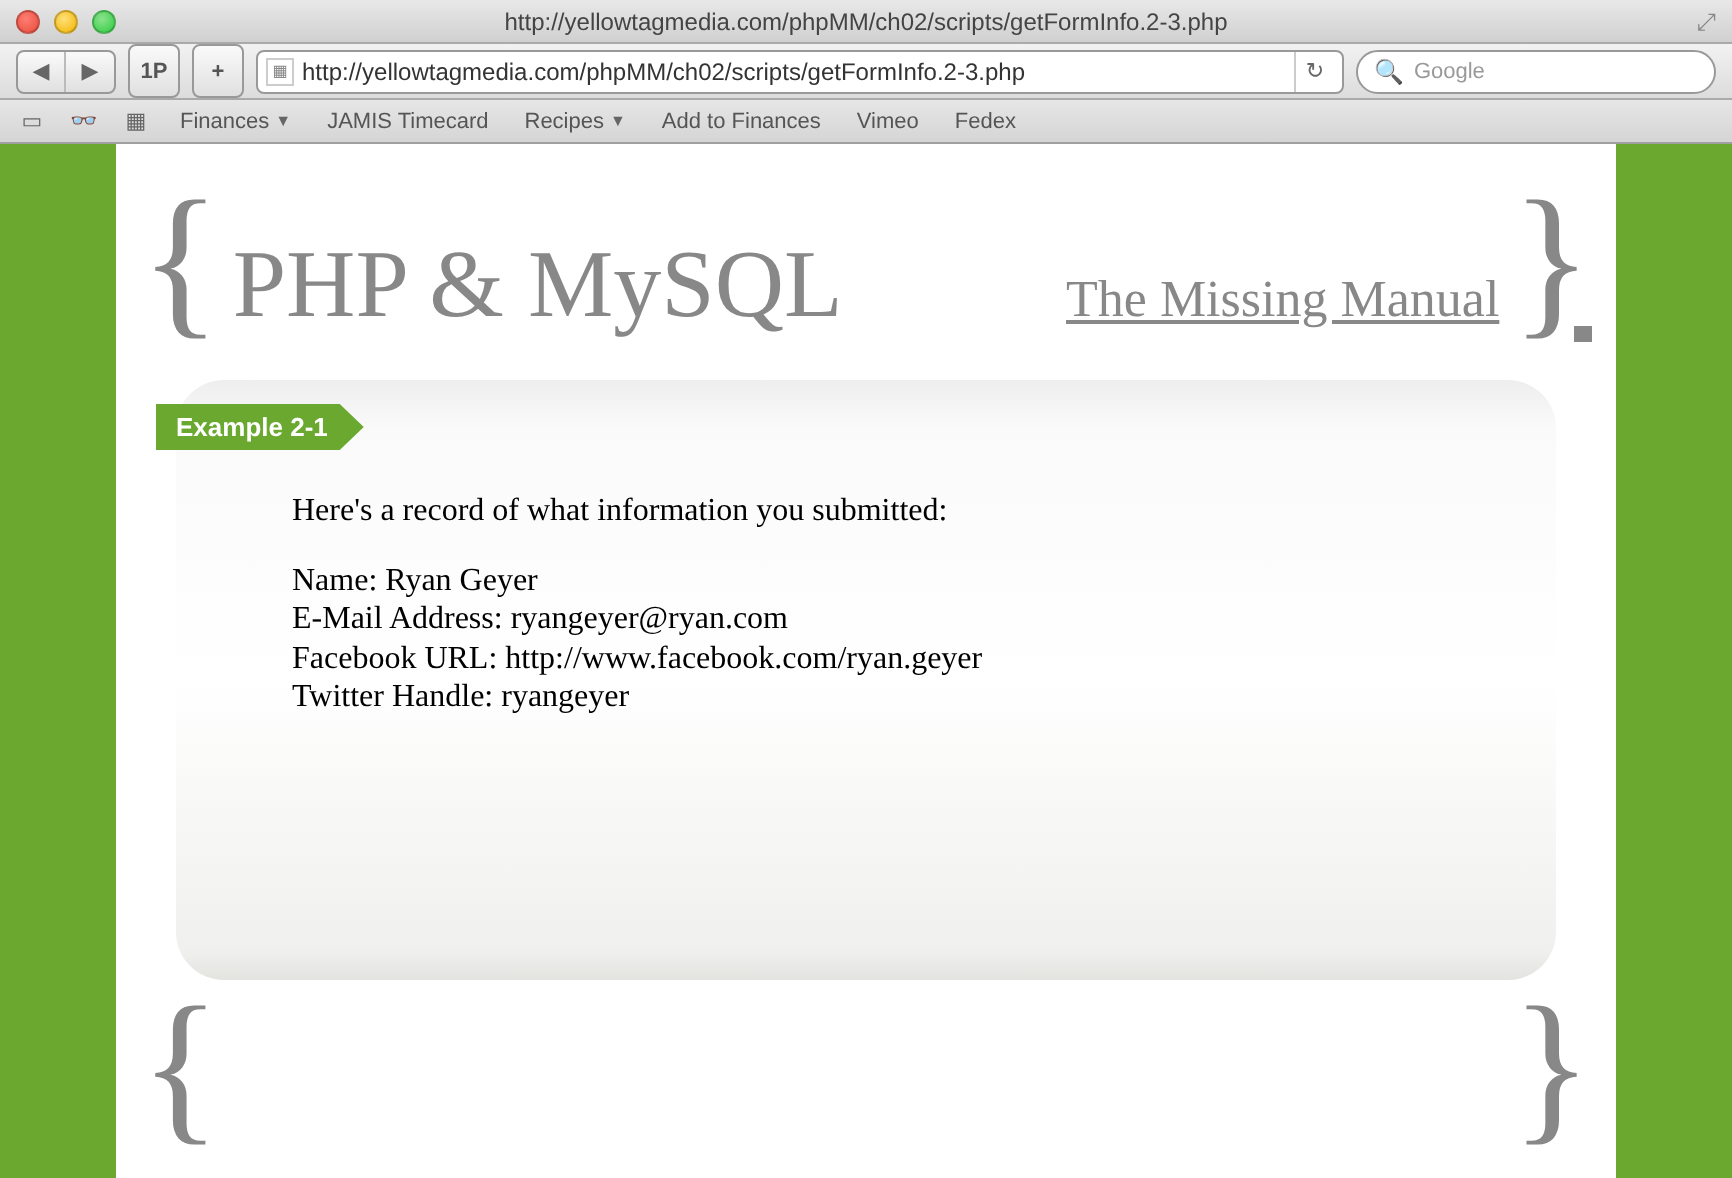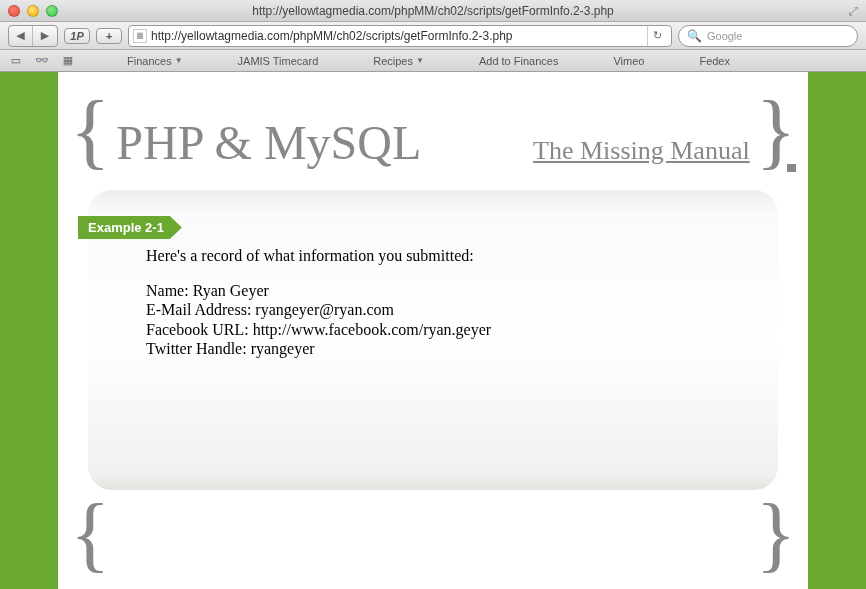--- a/index.html
+++ b/index.html
@@ -65,30 +65,29 @@
       width: 24px; height: 20px;
       display: flex; align-items: center; justify-content: center;
       color: #666;
       font-size: 11px;
     }
     .nav-btn:first-child { border-right: 1px solid #bbb; }
     .small-btn {
       border: 1px solid #999;
       border-radius: 4px;
       background: linear-gradient(#fafafa, #e0e0e0);
-      height: 16px;
+      height: 27px;
       min-width: 26px;
       display: flex;
       align-items: center;
       justify-content: center;
       color: #555;
       font-size: 11px;
       font-weight: bold;
       padding: 0 5px;
-      font-style: italic;
     }
     .url-bar {
       flex: 1;
       height: 22px;
       border: 1px solid #999;
       border-radius: 4px;
       background: #fff;
       display: flex;
       align-items: center;
       padding: 0 4px;
@@ -139,21 +138,20 @@
       display: flex;
       align-items: center;
       justify-content: center;
       color: #666;
     }
     .bookmark-item {
       display: flex;
       align-items: center;
       gap: 3px;
       padding: 0 4px;
-      margin-left: 37px;
     }
     .dropdown-arrow { font-size: 8px; color: #666; }
     .page-area {
       height: 517px;
       background: #6aa830;
       display: flex;
       justify-content: center;
       overflow: hidden;
     }
     .content-wrap {
@@ -197,21 +195,21 @@
       margin: 20px 30px 0 30px;
       background: linear-gradient(180deg, #eeeeee 0%, #fafafa 8%, #fff 50%, #f0f0ee 95%, #e3e3e0 100%);
       border-radius: 24px;
       min-height: 300px;
       position: relative;
       padding: 56px 30px 30px 30px;
     }
     .example-tag {
       position: absolute;
       left: -10px;
-      top: 26px;
+      top: 12px;
       background: #6aa830;
       color: #fff;
       font-size: 13px;
       font-weight: bold;
       padding: 4px 18px 4px 10px;
       clip-path: polygon(0 0, calc(100% - 12px) 0, 100% 50%, calc(100% - 12px) 100%, 0 100%);
     }
     .result-text {
       font-family: "Times New Roman", Times, serif;
       font-size: 16px;

